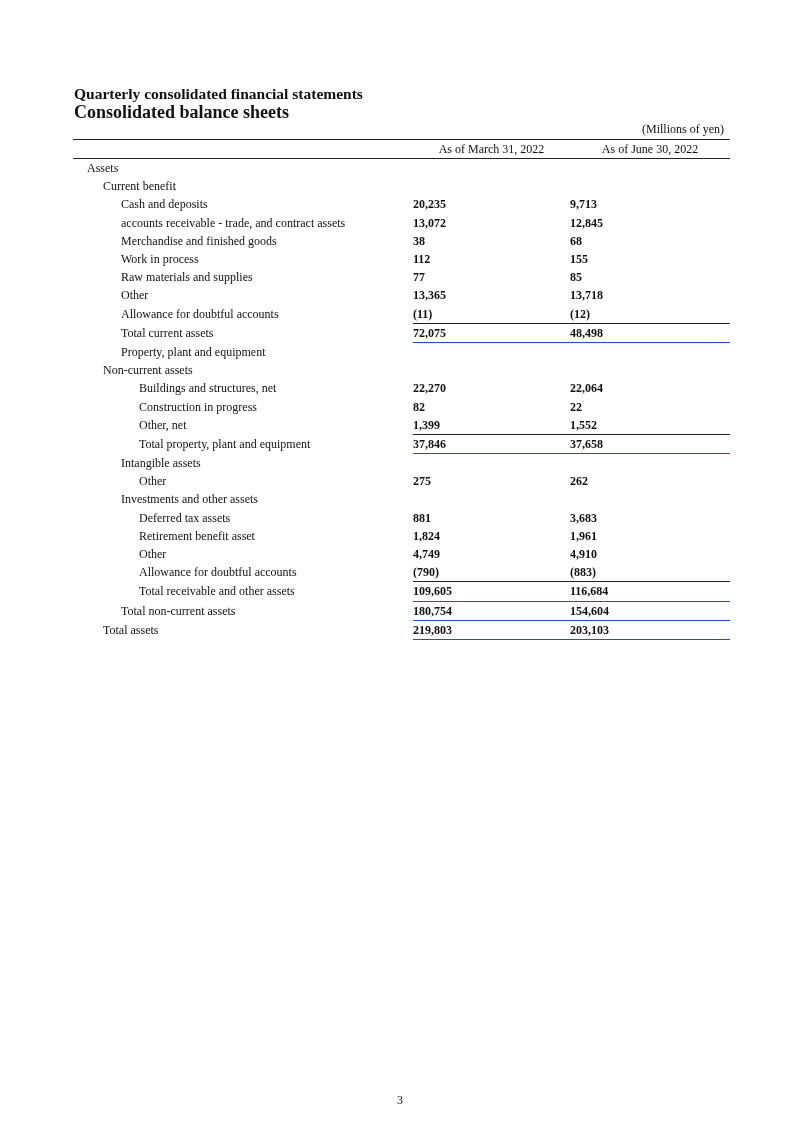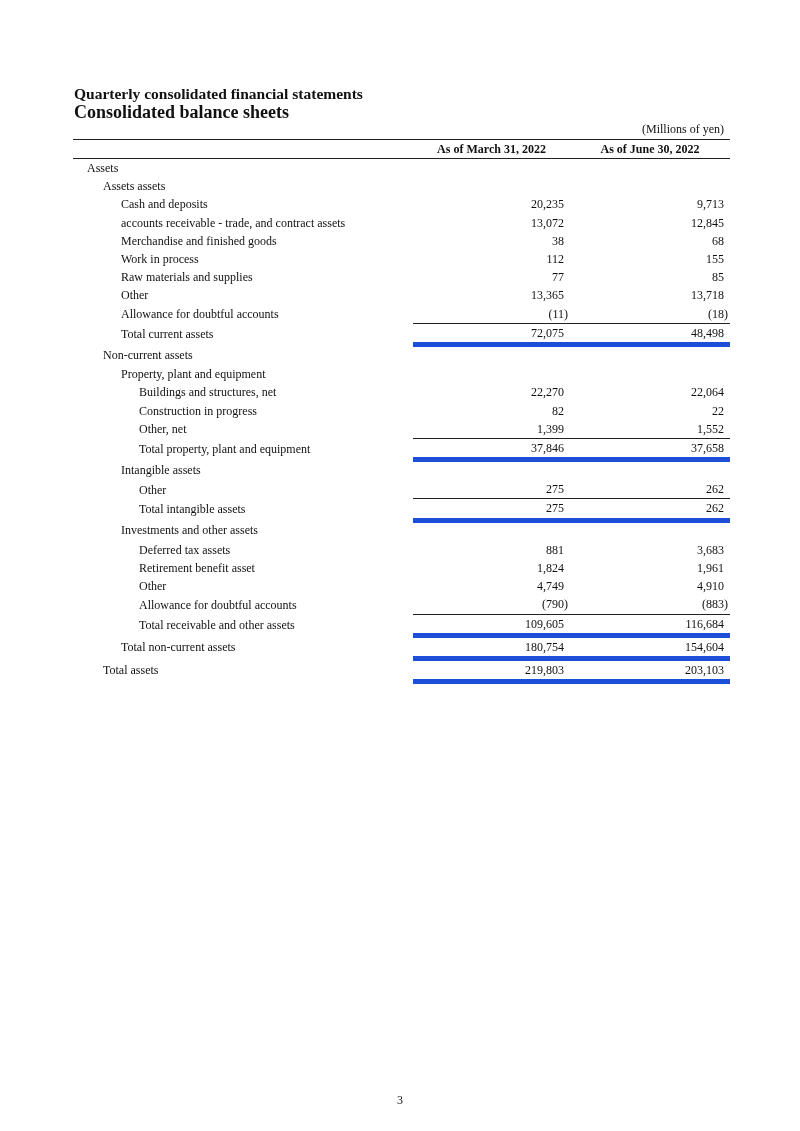--- a/index.html
+++ b/index.html
@@ -49,51 +49,52 @@
     table {
       border-collapse: collapse;
       width: 657px;
       font-size: 12px;
       table-layout: fixed;
     }
     col.c-label { width: 340px; }
     col.c-mar { width: 157px; }
     col.c-jun { width: 160px; }
     thead tr th {
-      font-weight: bold;
+      font-weight: normal;
       height: 18px;
       padding: 0;
       border-top: 1.5px solid #222;
       border-bottom: 1.5px solid #222;
       text-align: center;
       vertical-align: middle;
     }
     thead th.h-label { text-align: left; }
     thead th.h-mar { padding-right: 0; }
     tbody td {
       height: 18.2px;
       padding: 0;
       line-height: 18px;
       vertical-align: middle;
       white-space: nowrap;
     }
     td.num {
-      text-align: right;
+      text-align: left;
       padding-right: 6px;
+      font-weight: bold;
     }
     td.num.neg {
       padding-right: 2px;
     }
     .lvl0 { padding-left: 14px; }
     .lvl1 { padding-left: 30px; }
     .lvl2 { padding-left: 48px; }
     .lvl3 { padding-left: 66px; }
     tr.total td.num {
       border-top: 1px solid #222;
-      border-bottom: 5px solid #1d4ed8;
+      border-bottom: 1px solid #1d4ed8;
     }
     .page-number {
       position: absolute;
       left: 0;
       width: 800px;
       top: 1093px;
       text-align: center;
       font-size: 12px;
     }
   </style>
@@ -118,21 +119,21 @@
         <th class="h-jun">As of June 30, 2022</th>
       </tr>
     </thead>
     <tbody id="table-body">
       <tr>
           <td class="lvl0">Assets</td>
           <td class="num"></td>
           <td class="num"></td>
         </tr>
       <tr>
-          <td class="lvl1">Assets assets</td>
+          <td class="lvl1">Current benefit</td>
           <td class="num"></td>
           <td class="num"></td>
         </tr>
       <tr>
           <td class="lvl2">Cash and deposits</td>
           <td class="num">20,235</td>
           <td class="num">9,713</td>
         </tr>
       <tr>
           <td class="lvl2">accounts receivable - trade, and contract assets</td>
@@ -155,34 +156,34 @@
           <td class="num">85</td>
         </tr>
       <tr>
           <td class="lvl2">Other</td>
           <td class="num">13,365</td>
           <td class="num">13,718</td>
         </tr>
       <tr>
           <td class="lvl2">Allowance for doubtful accounts</td>
           <td class="num neg">(11)</td>
-          <td class="num neg">(18)</td>
+          <td class="num neg">(12)</td>
         </tr>
       <tr class="total">
           <td class="lvl2">Total current assets</td>
           <td class="num">72,075</td>
           <td class="num">48,498</td>
         </tr>
       <tr>
+          <td class="lvl2">Property, plant and equipment</td>
+          <td class="num"></td>
+          <td class="num"></td>
+        </tr>
+      <tr>
           <td class="lvl1">Non-current assets</td>
-          <td class="num"></td>
-          <td class="num"></td>
-        </tr>
-      <tr>
-          <td class="lvl2">Property, plant and equipment</td>
           <td class="num"></td>
           <td class="num"></td>
         </tr>
       <tr>
           <td class="lvl3">Buildings and structures, net</td>
           <td class="num">22,270</td>
           <td class="num">22,064</td>
         </tr>
       <tr>
           <td class="lvl3">Construction in progress</td>
@@ -202,25 +203,20 @@
       <tr>
           <td class="lvl2">Intangible assets</td>
           <td class="num"></td>
           <td class="num"></td>
         </tr>
       <tr>
           <td class="lvl3">Other</td>
           <td class="num">275</td>
           <td class="num">262</td>
         </tr>
-      <tr class="total">
-          <td class="lvl3">Total intangible assets</td>
-          <td class="num">275</td>
-          <td class="num">262</td>
-        </tr>
       <tr>
           <td class="lvl2">Investments and other assets</td>
           <td class="num"></td>
           <td class="num"></td>
         </tr>
       <tr>
           <td class="lvl3">Deferred tax assets</td>
           <td class="num">881</td>
           <td class="num">3,683</td>
         </tr>

